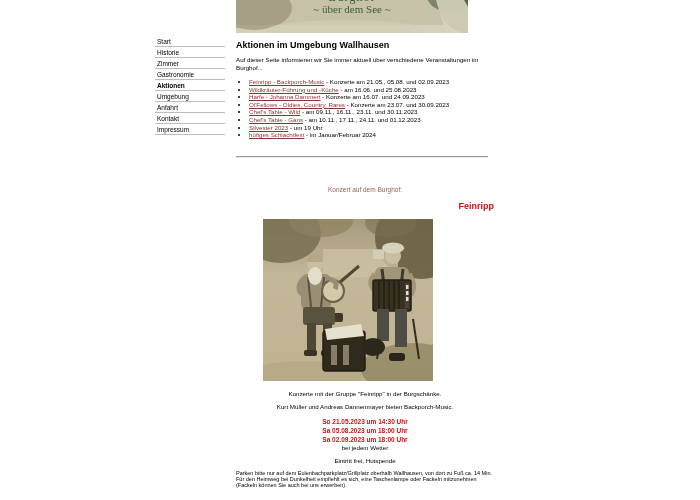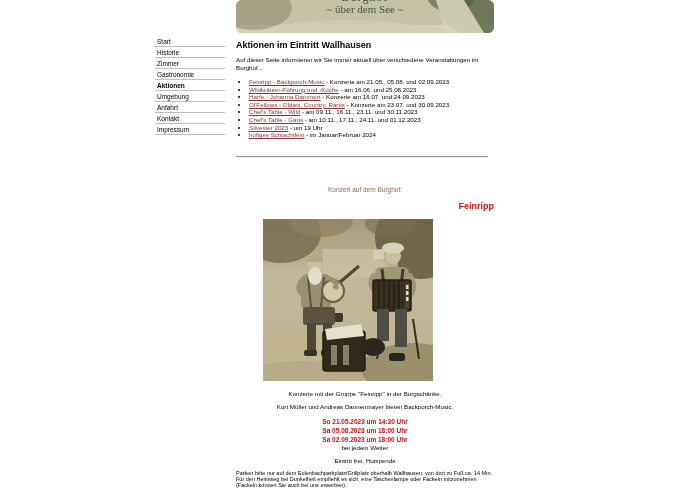--- a/index.html
+++ b/index.html
@@ -13,22 +13,22 @@
   body{
     font-family:"Liberation Sans","DejaVu Sans",sans-serif;
     color:#111;
   }
   .page{
     position:relative;width:700px;height:500px;background:#fff;overflow:hidden;
   }
 
   
   .banner{
-    position:absolute;left:236px;top:0;width:258px;height:33px;
-    overflow:hidden;background:#a3a3a3;border-radius:6px;
+    position:absolute;left:236px;top:0;width:232px;height:33px;
+    overflow:hidden;background:#a3a3a3;
   }
   .banner svg{position:absolute;left:0;top:0;}
   .banner-text{
     position:absolute;left:0;top:-9px;width:100%;text-align:center;
     font-family:"Liberation Serif","DejaVu Serif",serif;
     color:var(--banner-text);
   }
   .banner-line1{font-size:12px;line-height:12px;letter-spacing:1px;}
   .banner-line2{font-size:11px;line-height:12px;}
 
@@ -91,21 +91,21 @@
     <a class="nav-item">Zimmer</a>
     <a class="nav-item">Gastronomie</a>
     <a class="nav-item active">Aktionen</a>
     <a class="nav-item">Umgebung</a>
     <a class="nav-item">Anfahrt</a>
     <a class="nav-item">Kontakt</a>
     <a class="nav-item">Impressum</a>
   </nav>
 
   <main class="content">
-    <h1>Aktionen im Eintritt Wallhausen</h1>
+    <h1>Aktionen im Umgebung Wallhausen</h1>
     <p class="intro">Auf dieser Seite informieren wir Sie immer aktuell über verschiedene Veranstaltungen im Burghof...</p>
 
     <ul class="events">
       <li><a class="evt-link">Feinripp - Backporch-Music</a><span> - Konzerte am 21.05., 05.08. und 02.09.2023</span></li>
       <li><a class="evt-link">Wildkräuter-Führung und -Küche</a><span> - am 16.06. und 25.08.2023</span></li>
       <li><a class="evt-link">Harfe - Johanna Dammert</a><span> - Konzerte am 16.07. und 24.09.2023</span></li>
       <li><a class="evt-link">Ol'Fellows - Oldies, Country, Rares</a><span> - Konzerte am 23.07. und 30.09.2023</span></li>
       <li><a class="evt-link">Chef's Table - Wild</a><span> - am 09.11., 16.11., 23.11. und 30.11.2023</span></li>
       <li><a class="evt-link">Chef's Table - Gans</a><span> - am 10.11., 17.11., 24.11. und 01.12.2023</span></li>
       <li><a class="evt-link">Silvester 2023</a><span> - um 19 Uhr</span></li>

